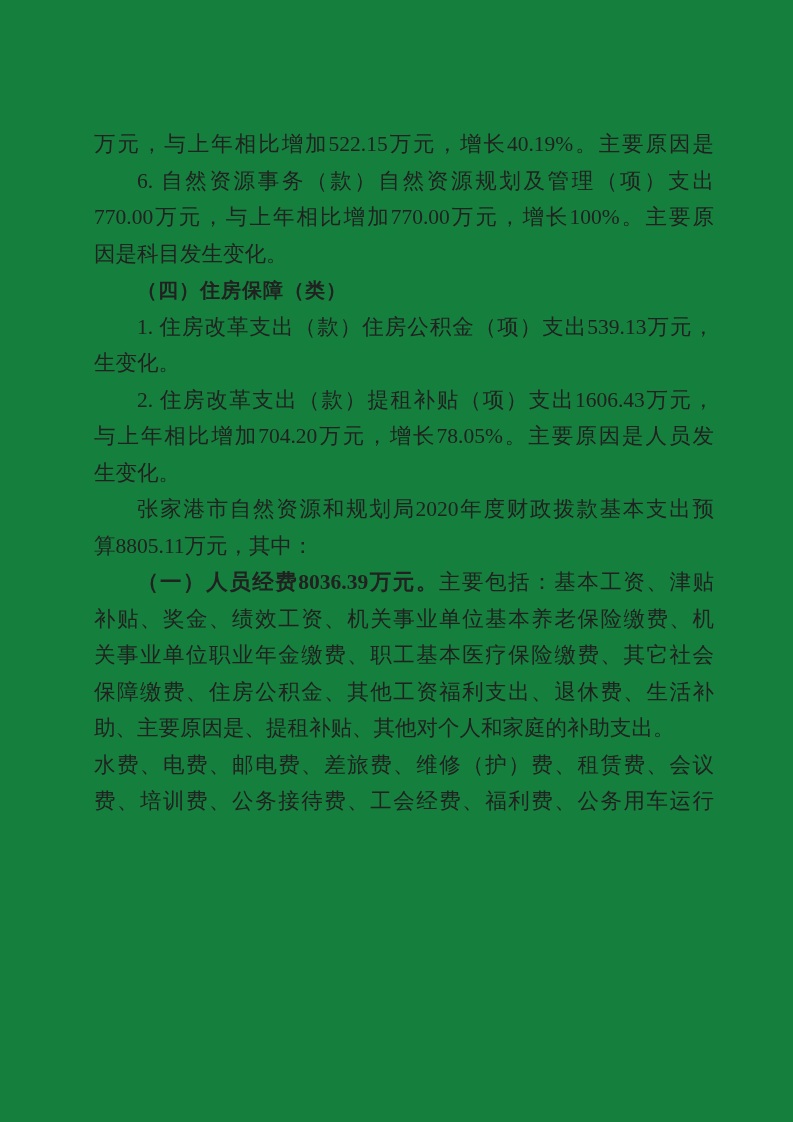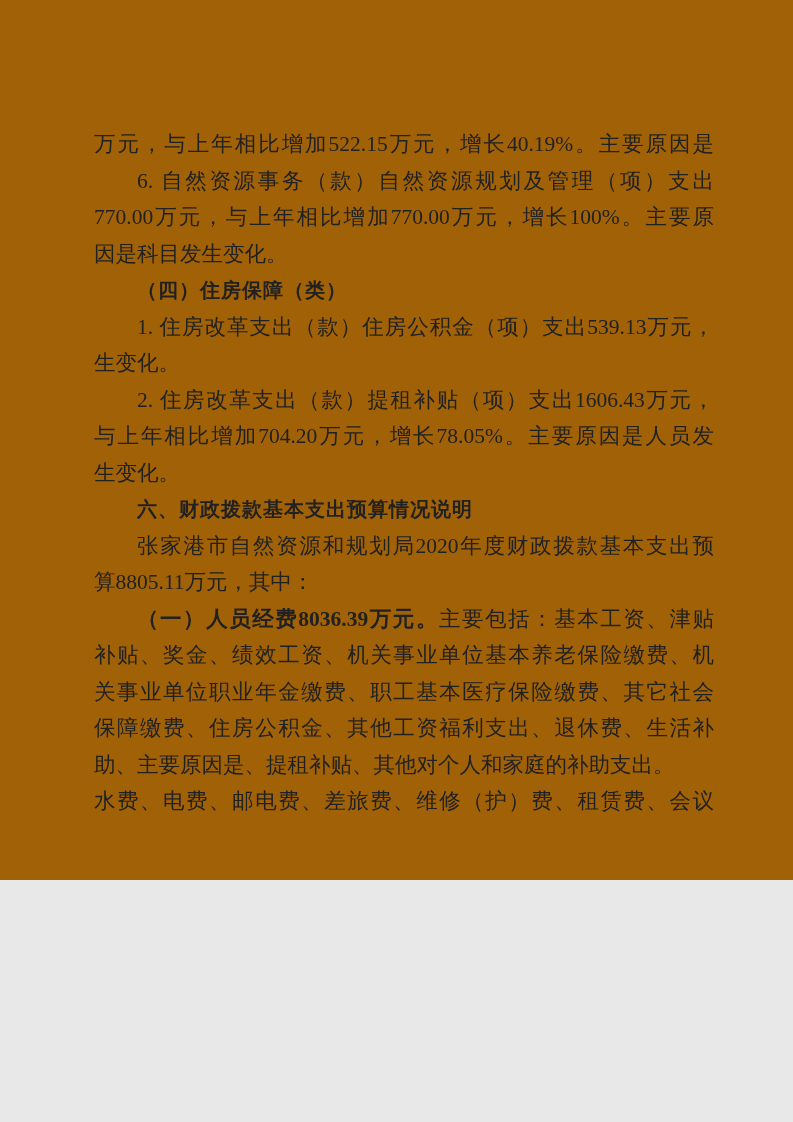--- a/index.html
+++ b/index.html
@@ -1,20 +1,20 @@
 <!DOCTYPE html>
 <html><head>
 <meta charset="utf-8">
 <style>
   html, body { margin: 0; padding: 0; background: #e8e8e8; }
   .page {
     position: relative;
     width: 793px;
-    height: 880px;
-    background: #a16207;
+    height: 1122px;
+    background: #15803d;
     overflow: hidden;
   }
   .content {
     position: absolute;
     left: 94px;
     top: 126px;
     width: 620px;
   }
   .line {
     font-family: "Liberation Serif", "DejaVu Serif", serif;
@@ -58,29 +58,29 @@
 
     <div class="line hd ind">（四）住房保障（类）</div>
 
     <div class="line j ind">1. 住房改革支出（款）住房公积金（项）支出539.13万元，</div>
     <div class="line">生变化。</div>
 
     <div class="line j ind">2. 住房改革支出（款）提租补贴（项）支出1606.43万元，</div>
     <div class="line j">与上年相比增加704.20万元，增长78.05%。主要原因是人员发</div>
     <div class="line">生变化。</div>
 
-    <div class="line hd ind">六、财政拨款基本支出预算情况说明</div>
 
     <div class="line j ind">张家港市自然资源和规划局2020年度财政拨款基本支出预</div>
     <div class="line">算8805.11万元，其中：</div>
 
     <div class="line j ind">
       <span class="lead">（一）人员经费8036.39万元。</span><span>主要包括：基本工资、津贴</span>
     </div>
     <div class="line j">补贴、奖金、绩效工资、机关事业单位基本养老保险缴费、机</div>
     <div class="line j">关事业单位职业年金缴费、职工基本医疗保险缴费、其它社会</div>
     <div class="line j">保障缴费、住房公积金、其他工资福利支出、退休费、生活补</div>
     <div class="line">助、主要原因是、提租补贴、其他对个人和家庭的补助支出。</div>
 
     <div class="line j">水费、电费、邮电费、差旅费、维修（护）费、租赁费、会议</div>
+    <div class="line j">费、培训费、公务接待费、工会经费、福利费、公务用车运行</div>
 
   </div>
 </div>
 
 </body></html>

